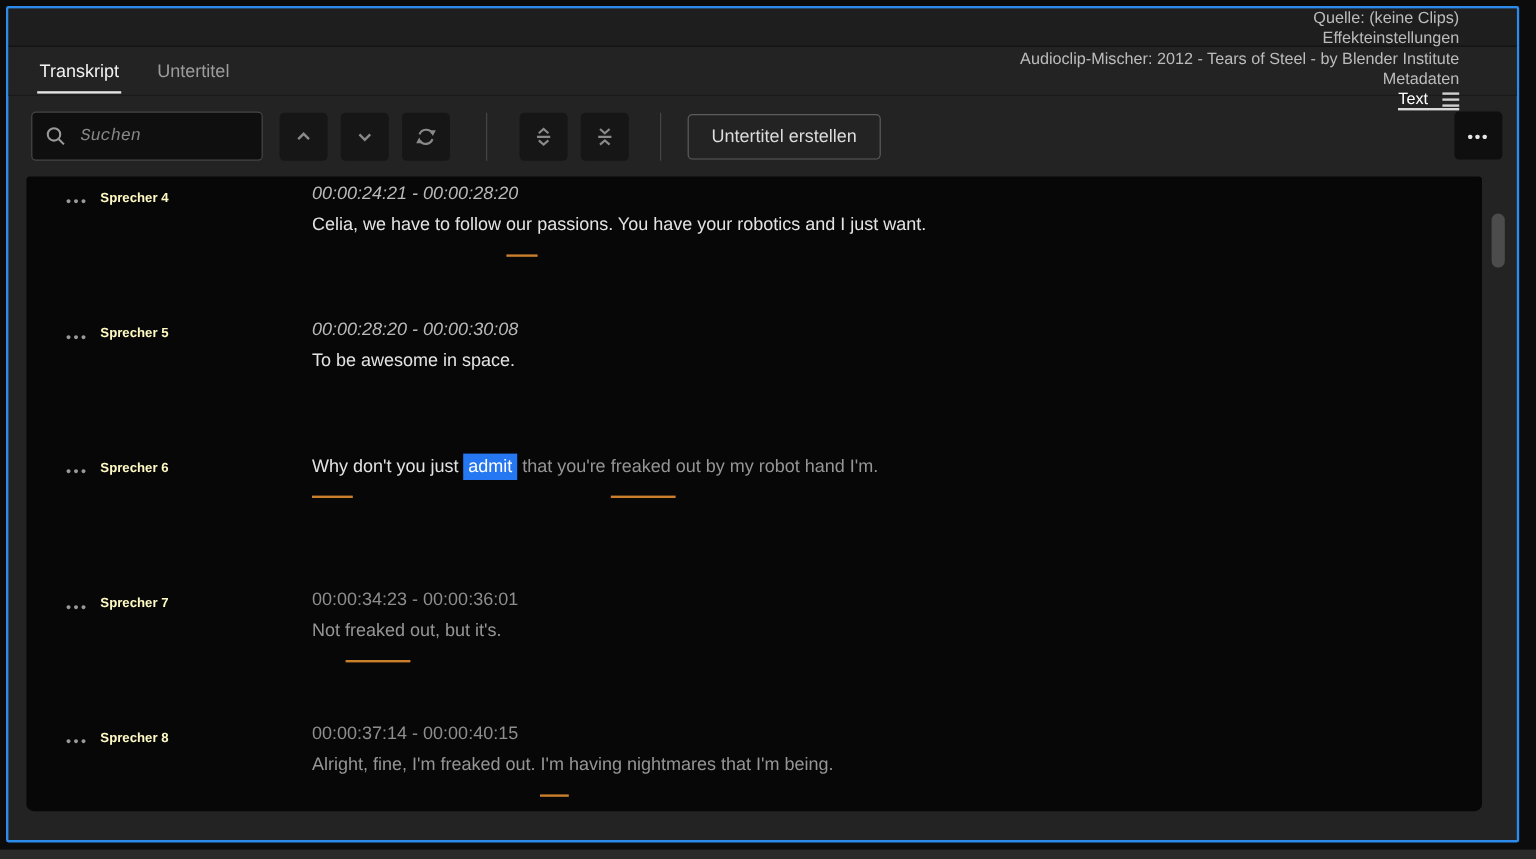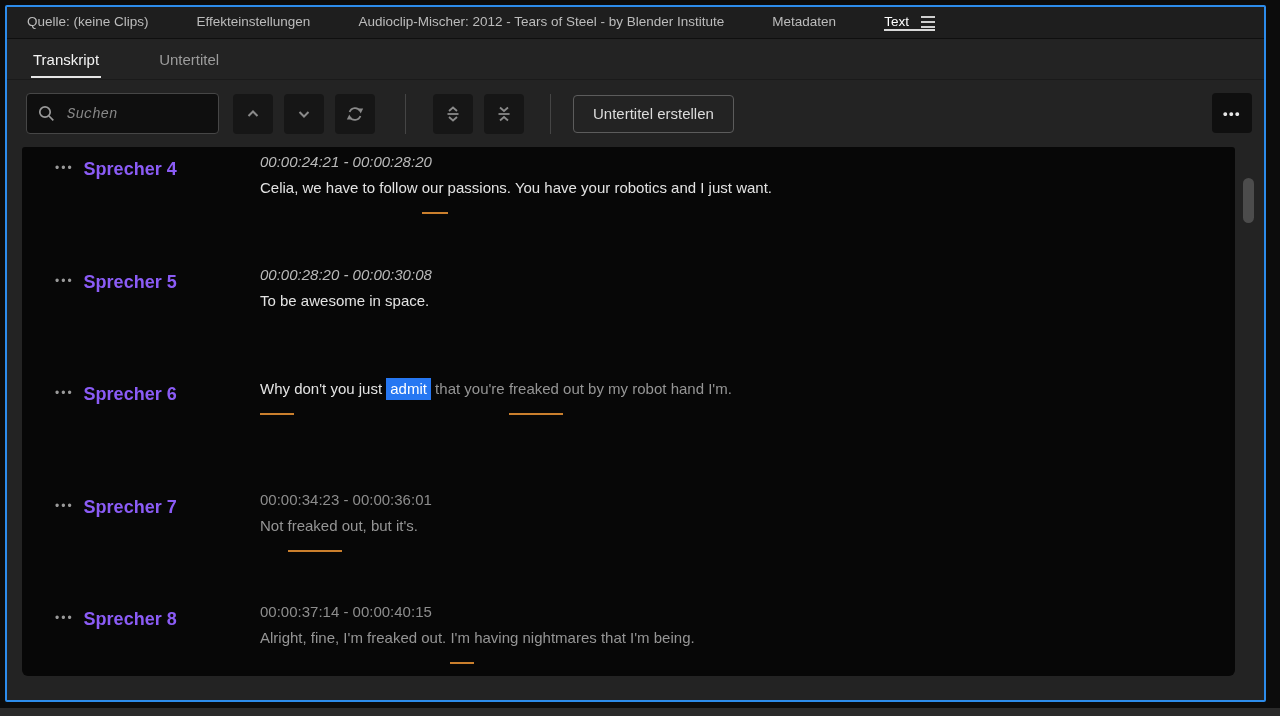--- a/index.html
+++ b/index.html
@@ -3,28 +3,28 @@
 <meta charset="utf-8">
 <style>
   * { margin:0; padding:0; box-sizing:border-box; }
   html,body { width:1280px; height:716px; background:#0c0c0c; font-family:"Liberation Sans",sans-serif; overflow:hidden; position:relative; }
 
   .bottom-strip { position:absolute; left:0; top:708px; width:1280px; height:8px; background:#2a2a2a; }
 
   .panel { position:absolute; left:5px; top:5px; width:1261px; height:697px; border:2px solid #2d8ceb; background:#232323; border-radius:2px; overflow:hidden; }
 
   
-  .tabstrip { height:32px; background:#1e1e1e; border-bottom:1px solid #0f0f0f; display:flex; align-items:center; padding-left:20px; }
+  .tabstrip { height:32px; background:#1e1e1e; border-bottom:1px solid #0f0f0f; display:flex; align-items:flex-end; padding-left:20px;flex-direction:column; }
   .ptab { display:flex; align-items:center; gap:12px; margin-right:48px; font-size:13.5px; color:#bcbcbc; border-bottom:2px solid transparent; cursor:default; white-space:nowrap; }
   .ptab.active { color:#ffffff; border-bottom-color:#d9d9d9; }
   .hamb { display:inline-flex; flex-direction:column; gap:3px; }
   .hamb i { display:block; width:14px; height:2px; background:#cfcfcf; }
 
   
-  .subtabs { height:41px; background:#232323; display:flex; align-items:center; padding-left:24px; border-bottom:1px solid #1a1a1a;gap:28px; }
+  .subtabs { height:41px; background:#232323; display:flex; align-items:center; padding-left:24px; border-bottom:1px solid #1a1a1a; }
   .stab { font-size:15px; color:#9c9c9c; padding:10px 2px 8px; border-bottom:2px solid transparent; white-space:nowrap; }
   .stab.active { color:#f2f2f2; border-bottom-color:#e4e4e4; }
   .stab + .stab { margin-left:28px; }
 
   
   .toolbar { height:67px; display:flex; align-items:center; position:relative; }
   .searchwrap { position:relative; margin-left:19px; }
   .searchwrap input { width:193px; height:41px; background:#0f0f0f; border:1px solid #464646; border-radius:4px; color:#dddddd; font-size:14px; padding:0 10px 0 40px; outline:none; font-family:Liberation Mono, monospace; }
   .searchwrap input::placeholder { font-style:italic; color:#888888; }
   .search-ic { position:absolute; left:11px; top:11px; }
@@ -34,21 +34,21 @@
   .tb-expand { margin-left:27px; }
   .vdiv2 { margin-left:26px; }
   .create-btn { margin-left:22px; height:38px; padding:0 19px; background:transparent; border:1px solid #5c5c5c; border-radius:4px; color:#dcdcdc; font-size:15px; font-family:"Liberation Sans",sans-serif; cursor:default; white-space:nowrap; }
   .more-btn { position:absolute; right:12px; top:13px; width:40px; height:40px; background:#0f0f0f; border:none; border-radius:4px; color:#e6e6e6; font-size:13px; letter-spacing:1.5px; font-weight:bold; cursor:default; }
 
   
   .list { margin-left:15px; width:1213px; height:529px; background:#070707; border-radius:3px 3px 6px 6px; overflow:hidden; }
   .t-row { height:112.5px; display:flex; padding-top:4px; }
   .t-left { width:238px; padding-left:33px; padding-top:8px; display:flex; gap:10px; align-items:flex-start; }
   .dots { font-size:12px; color:#9a9a9a; letter-spacing:2px; margin-top:2px; cursor:default; white-space:nowrap; }
-  .speaker { font-size:18px; font-weight:600; color:#8b5cf6; white-space:nowrap; }
+  .speaker { font-size:11px; font-weight:600; color:#fef9c3; white-space:nowrap; }
   .t-right { flex:1; padding-top:2px; }
   .t-time { font-size:15px; margin-bottom:7px; }
   .time-bright { color:#b9b9b9;font-style:italic; } .time-dim { color:#8d8d8d; }
   .t-text { font-size:15px; line-height:1.4; padding-right:40px; }
   .seg-bright { color:#e3e3e3; } .seg-dim { color:#959595; }
   .seg-underline { border-bottom:2px solid #ca7f2d; padding-bottom:16px; }
   .seg-highlight { background:#2677f2; color:#ffffff; padding:2px 4px 3px; }
 
   .scroll-thumb { position:absolute; right:10px; top:171px; width:11px; height:45px; background:#4c4c4c; border-radius:5.5px; }
 

